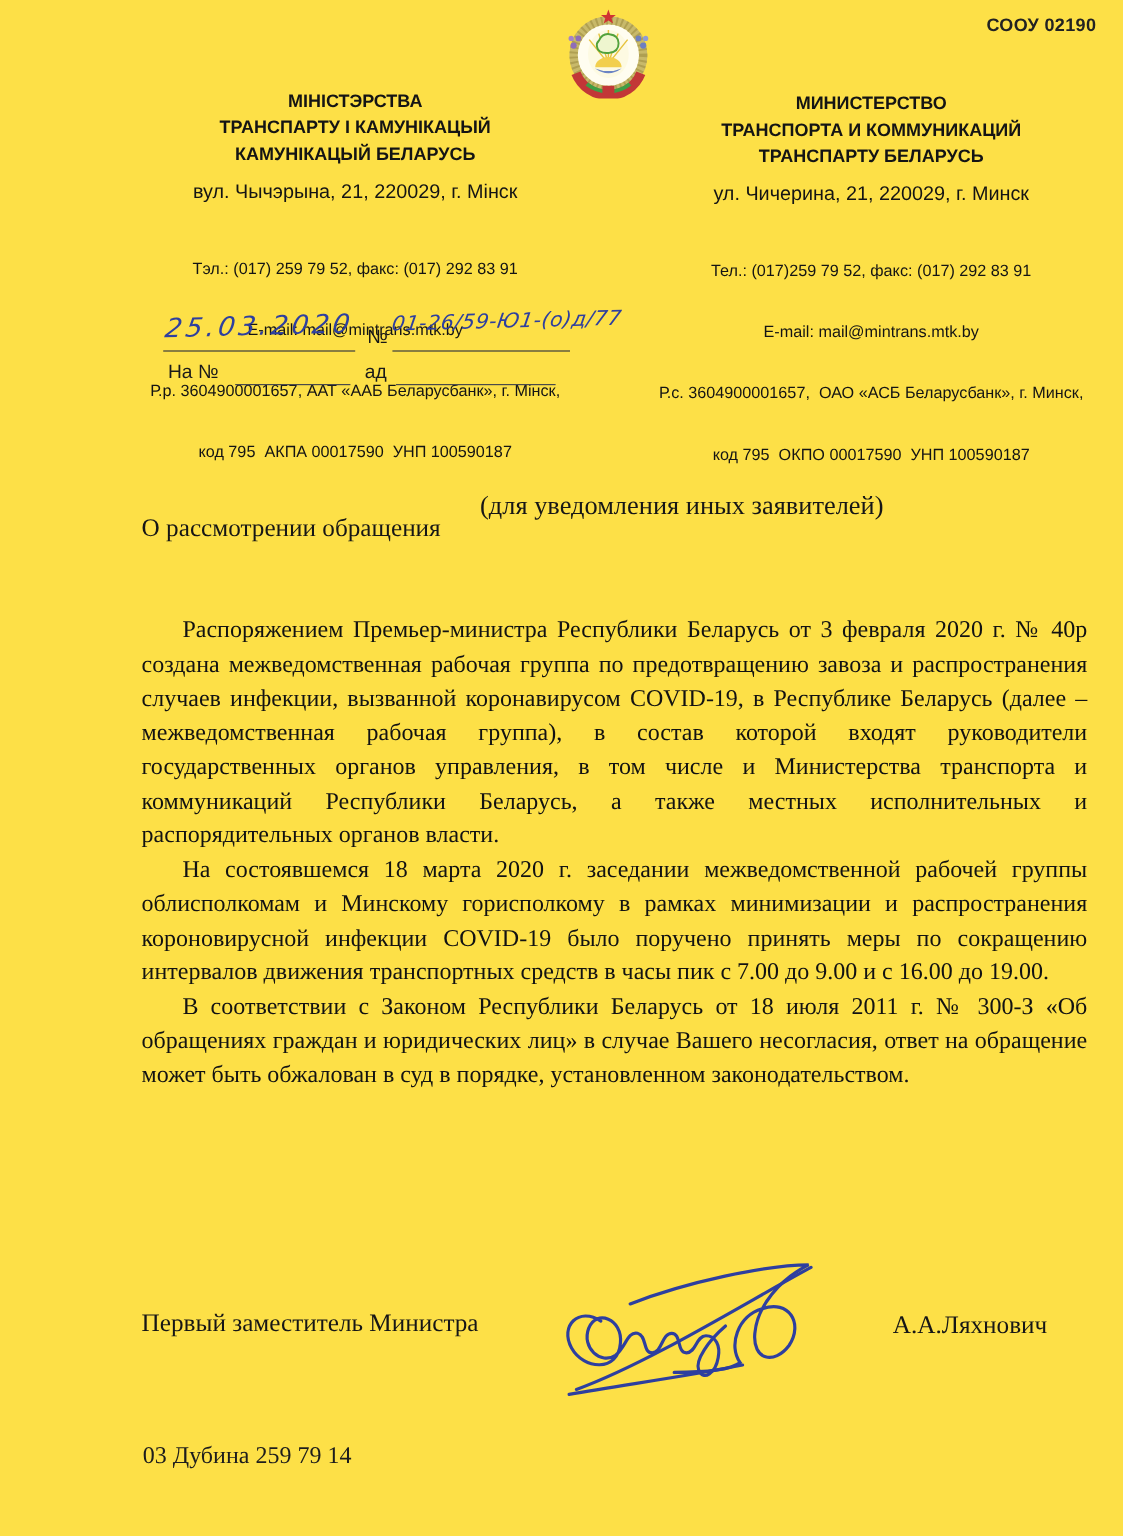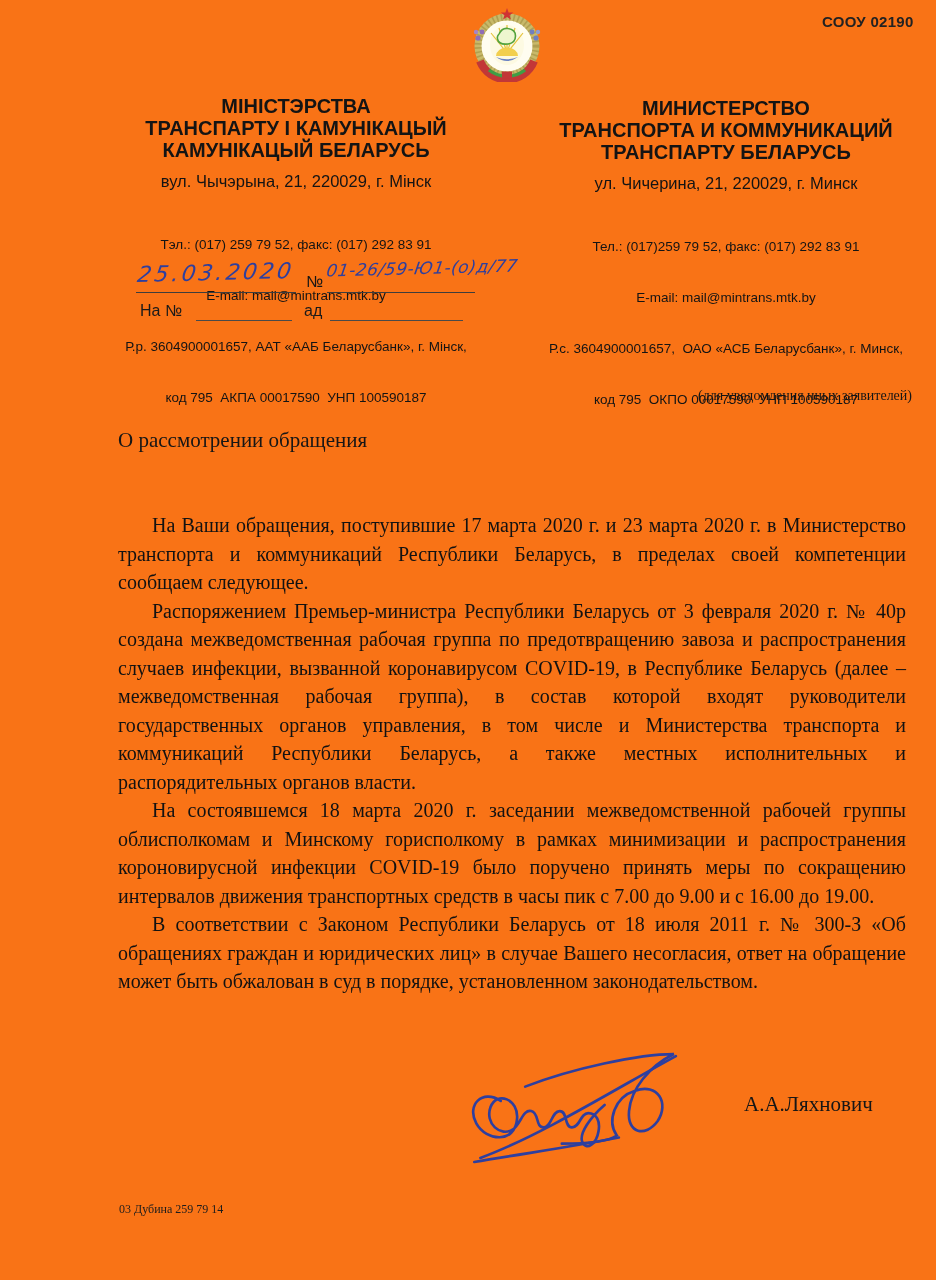--- a/index.html
+++ b/index.html
@@ -1,33 +1,33 @@
 <!DOCTYPE html>
 <html><head>
 <meta charset="utf-8">
 <style>
   html,body { margin:0; padding:0; background:#e8e8e8; }
   .page {
     position:relative; width:936px; height:1280px; margin:0 auto;
-    background:#f97316; color:#161616; overflow:hidden;
+    background:#fde047; color:#161616; overflow:hidden;
     font-family:"Liberation Serif", serif;
   }
   
   .doc-code {
     position:absolute; top:13px; left:822px;
     font-family:"Liberation Sans", sans-serif; font-weight:bold; font-size:15px;
     letter-spacing:.3px; color:#222;
   }
   
   .emblem { position:absolute; top:4px; left:469px; width:76px; height:78px; }
   
   .hdr { position:absolute; text-align:center; color:#141414; }
   .hdr-left  { top:74px; left:92px;  width:408px; }
   .hdr-right { top:76px; left:532px; width:388px; }
-  .ministry { font-family:"Liberation Sans", sans-serif; font-weight:700; font-size:20px; line-height:22px;margin-top:21px; }
+  .ministry { font-family:"Liberation Sans", sans-serif; font-weight:700; font-size:15px; line-height:22px; }
   .addr { font-family:"Liberation Sans", sans-serif; font-size:16.5px; margin-top:11px; white-space:nowrap; }
   .contact { font-family:"Liberation Sans", sans-serif; font-size:13.5px; line-height:17px; margin-top:11px; white-space:pre-wrap; }
   
   .hw {
     font-family:"DejaVu Sans", sans-serif; font-style:italic; color:#2e3f9f;
     display:inline-block; transform:skewX(-10deg) rotate(-1.5deg); white-space:nowrap;
   }
   .date-line {
     position:absolute; top:260px; left:136px; width:160px; height:32px;
     border-bottom:1.5px solid #3d3d3d; text-align:center;
@@ -39,34 +39,34 @@
     border-bottom:1.5px solid #3d3d3d;
   }
   .number-line .hw { font-size:17px; letter-spacing:.5px; }
   .ref-label { position:absolute; font-family:"Liberation Sans", sans-serif; font-size:16px; color:#1a1a1a; }
   .na-label { top:302px; left:140px; }
   .ad-label { top:302px; left:304px; }
   .blank-line { position:absolute; height:20px; border-bottom:1.5px solid #4a4a4a; }
   .na-line { top:300px; left:196px; width:96px; }
   .ad-line { top:300px; left:330px; width:133px; }
   
-  .notice { position:absolute; top:388px; left:400px; width:512px; text-align:right; font-size:14px; }
+  .notice { position:absolute; top:408px; left:400px; width:512px; text-align:left; font-size:22px; }
   .subject { position:absolute; top:428px; left:118px; font-size:21px; }
   
   .body-text {
     position:absolute; top:511px; left:118px; width:788px;
     font-size:20px; line-height:28.5px; text-align:justify; color:#121212;
   }
   .body-text p { margin:0; text-indent:34px; }
   
   .sign-title { position:absolute; top:1090px; left:118px; font-size:21px; }
   .sign-name  { position:absolute; top:1092px; left:744px; font-size:21px;text-align:right; }
   .sign-svg   { position:absolute; top:1044px; left:460px; width:224px; height:126px; }
   
-  .footer-note { position:absolute; top:1202px; left:119px; font-size:12px; color:#1d1d1d; }
+  .footer-note { position:absolute; top:1202px; left:119px; font-size:20px; color:#1d1d1d; }
 </style>
 </head>
 <body>
 
 <div class="page">
 
   <div class="doc-code">СООУ 02190</div>
 
   <svg class="emblem" viewBox="0 0 76 76">
     <circle cx="38" cy="41" r="29" fill="#fffdf0" stroke="#c8b96a" stroke-width="7"></circle>
@@ -137,26 +137,26 @@
   </div>
   <div class="ref-label na-label">На №</div>
   <div class="blank-line na-line"></div>
   <div class="ref-label ad-label">ад</div>
   <div class="blank-line ad-line"></div>
 
   <div class="notice">(для уведомления иных заявителей)</div>
   <div class="subject">О рассмотрении обращения</div>
 
   <div class="body-text">
-    <p>На Ваши обращения, поступившие 17 марта 2020 г. и 23 марта 2020 г. в Министерство транспорта и коммуникаций Республики Беларусь, в пределах своей компетенции сообщаем следующее.</p>
     <p>Распоряжением Премьер-министра Республики Беларусь от 3 февраля 2020 г. № 40р создана межведомственная рабочая группа по предотвращению завоза и распространения случаев инфекции, вызванной коронавирусом COVID-19, в Республике Беларусь (далее – межведомственная рабочая группа), в состав которой входят руководители государственных органов управления, в том числе и Министерства транспорта и коммуникаций Республики Беларусь, а также местных исполнительных и распорядительных органов власти.</p>
     <p>На состоявшемся 18 марта 2020 г. заседании межведомственной рабочей группы облисполкомам и Минскому горисполкому в рамках минимизации и распространения короновирусной инфекции COVID-19 было поручено принять меры по сокращению интервалов движения транспортных средств в часы пик с 7.00 до 9.00 и с 16.00 до 19.00.</p>
     <p>В соответствии с Законом Республики Беларусь от 18 июля 2011 г. № 300-З «Об обращениях граждан и юридических лиц» в случае Вашего несогласия, ответ на обращение может быть обжалован в суд в порядке, установленном законодательством.</p>
   </div>
 
+  <div class="sign-title">Первый заместитель Министра</div>
   <svg class="sign-svg" viewBox="0 0 220 120">
     <g fill="none" stroke="#2e3f9f" stroke-width="2.6" stroke-linecap="round">
       <path d="M 40,54 C 22,42 6,58 16,76 C 26,94 54,96 56,72 C 58,52 36,44 30,60 C 24,76 40,90 52,82
                C 60,76 62,62 70,64 C 78,66 74,80 82,80 C 90,80 90,64 98,64 C 106,64 102,80 110,80
                C 118,80 118,66 126,66 C 134,66 138,74 136,84 C 134,96 124,104 120,94 C 117,86 128,70 142,58"></path>
       <path d="M 64,40 C 110,22 176,8 210,8 C 186,20 168,42 166,64 C 164,86 182,90 194,74
                C 206,56 194,36 172,44 C 152,50 144,74 154,88 C 146,94 122,96 100,96"></path>
       <path d="M 20,110 C 80,88 160,38 212,10"></path>
       <path d="M 14,114 C 60,106 118,98 156,90"></path>
     </g>

